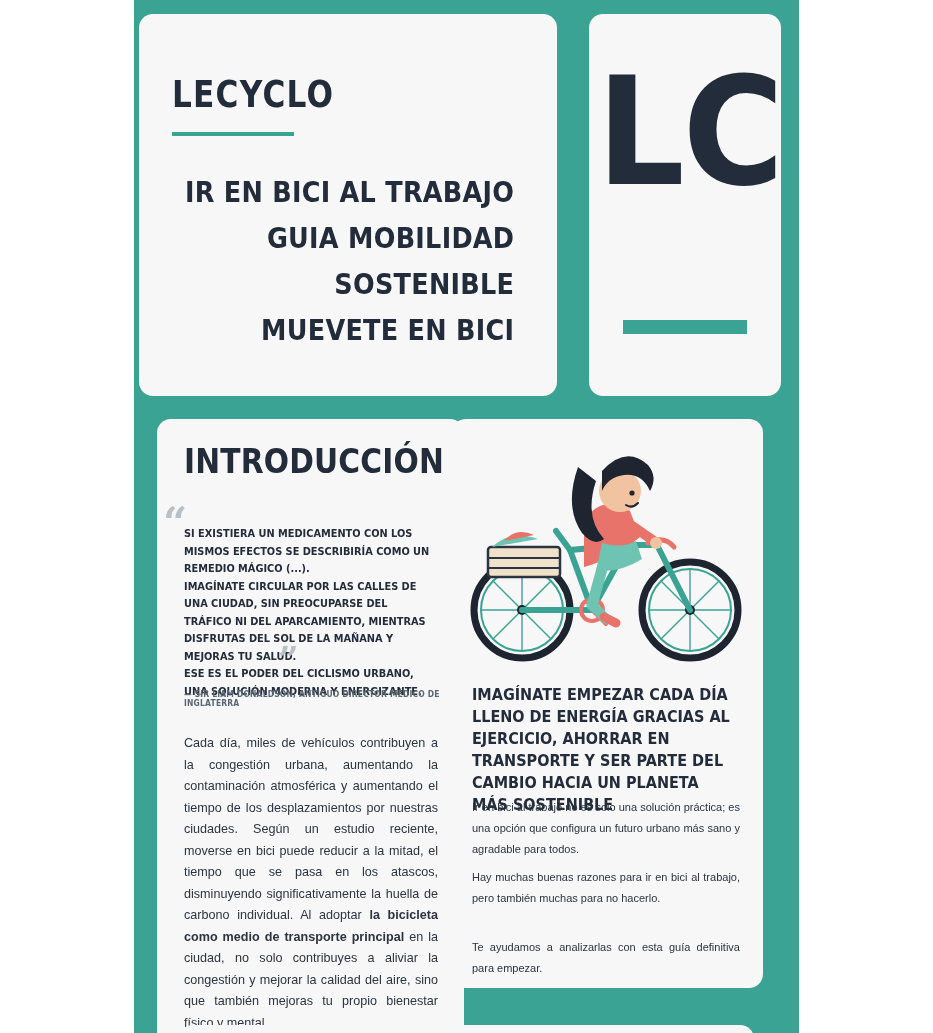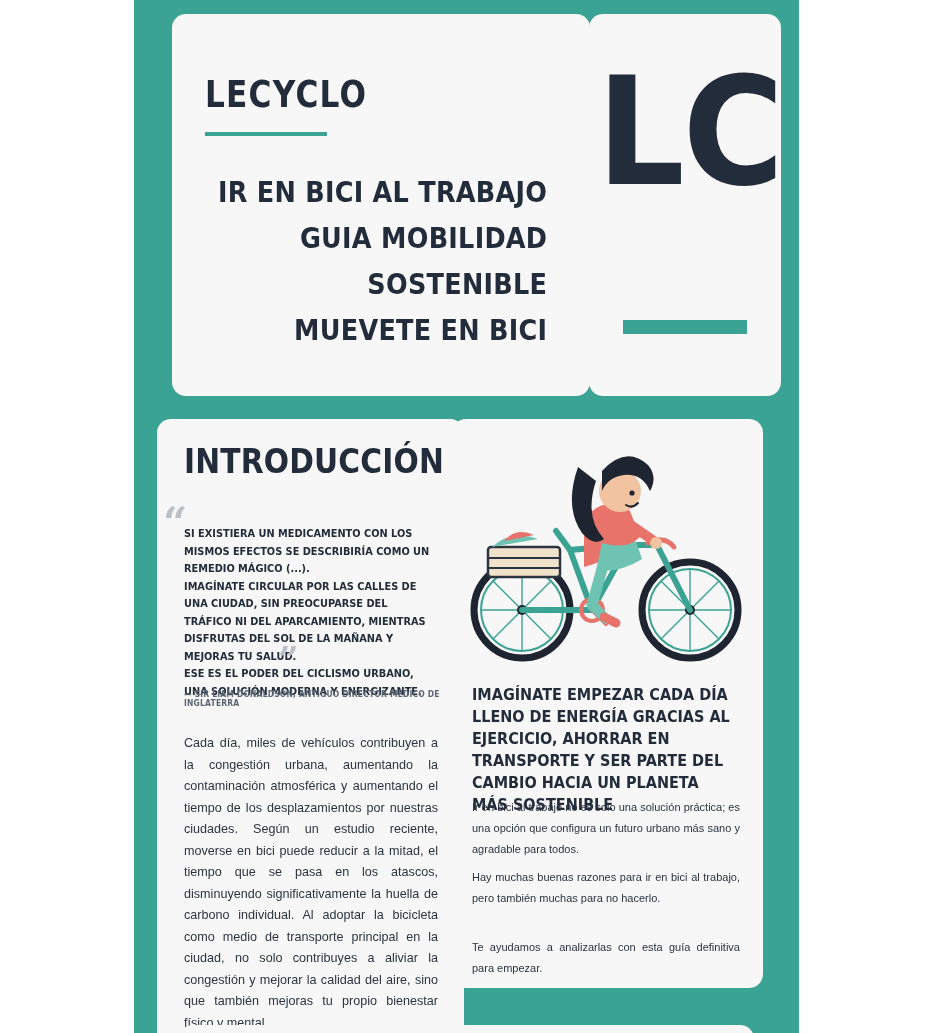--- a/index.html
+++ b/index.html
@@ -28,21 +28,21 @@
     background: #3BA393;
   }
 
   
   .card {
     position: absolute;
     background: #F7F7F7;
     border-radius: 14px;
   }
   .header-left {
-    left: 172px;
+    left: 139px;
     top: 14px;
     width: 418px;
     height: 382px;
   }
   .header-right {
     left: 589px;
     top: 14px;
     width: 192px;
     height: 382px;
   }
@@ -196,21 +196,21 @@
   .body-paragraph {
     position: absolute;
     left: 27px;
     top: 314px;
     width: 254px;
     font-size: 12.6px;
     line-height: 21.5px;
     color: #2B3440;
     text-align: justify;
   }
-  .body-paragraph b { font-weight: normal; }
+  .body-paragraph b { font-weight: bold; }
 
   
   .illustration {
     position: absolute;
     left: 0;
     top: 0;
     width: 311px;
     height: 262px;
   }
   .lead-text {

